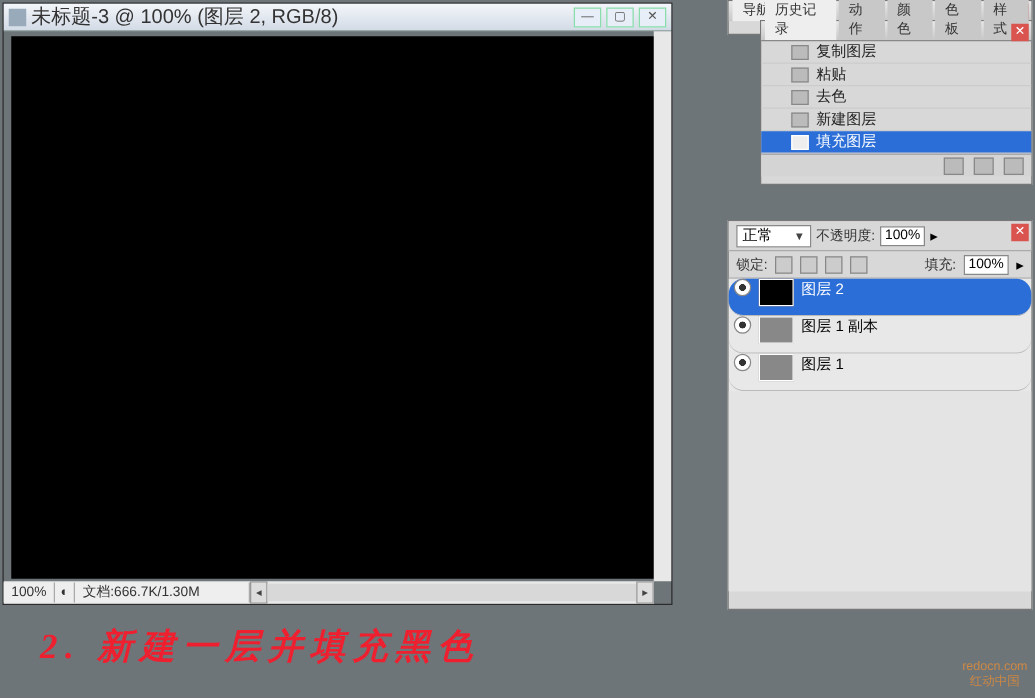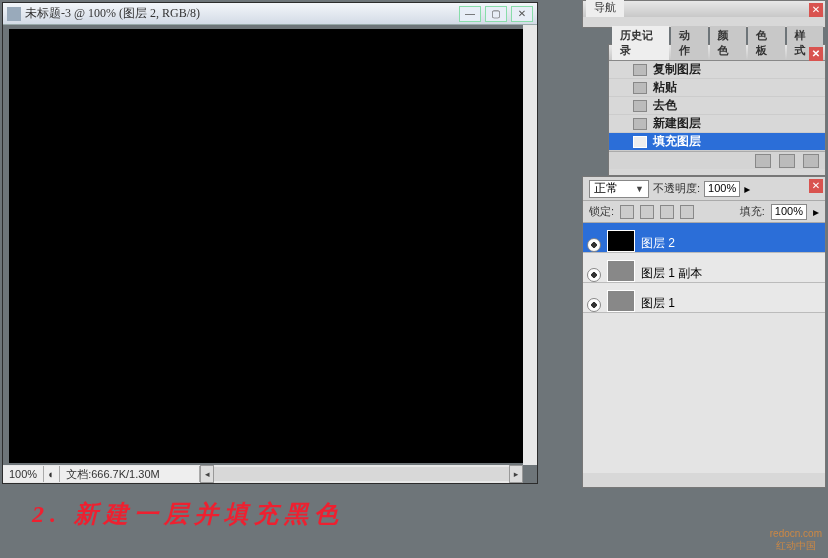--- a/index.html
+++ b/index.html
@@ -17,21 +17,21 @@
   border: 1px solid #2c2c2c;
   background: #6e7579;
 }
 .titlebar {
   height: 22px; background: linear-gradient(#f3f6fa,#d3dbe6);
   display: flex; align-items: center; padding: 0 4px;
   border-bottom: 1px solid #9aa;
 }
 .title-icon { width: 14px; height: 14px; margin-right: 4px;
   background: #9ab; display: inline-block; }
-.title-text { flex: 1; color: #333; font-size: 12px; font-family: Liberation Serif, serif; }
+.title-text { flex: 1; color: #333; font-size: 16px; }
 .win-btns { display: flex; gap: 4px; }
 .win-btn { width: 22px; height: 16px; background: #e8eef7;
   border: 1px solid #8da; font-size: 10px; text-align: center;
   line-height: 14px; color: #555; }
 .canvas-area {
   position: absolute; left: 6px; top: 26px; right: 6px; bottom: 20px;
   background: #000;
 }
 .vscroll { position: absolute; right: 0; top: 22px; bottom: 18px;
   width: 14px; background: #e8e8e8; }
@@ -51,21 +51,21 @@
 .nav-panel { top: 0; width: 244px; height: 28px; }
 .panel-tabs { background: linear-gradient(#e8e8e8,#c8c8c8);
   height: 16px; display:flex; align-items:flex-end; padding-left:3px; }
 .tab { padding: 2px 8px; font-size: 11px; color:#333;
   background: #c8c8c8; margin-right:2px; }
 .tab.active { background: #eee; }
 .panel-close { position:absolute; right:2px; top:2px;
   width:14px; height:14px; background:#d9534f; font-size:10px;
   color:#fff; text-align:center; line-height:14px; }
 
-.history-panel { top: 44px; width: 218px; height: 132px; right: 2px; font-weight: bold;}
+.history-panel { top: 16px; width: 218px; height: 132px; right: 2px;}
 .history-panel .panel-tabs { border-bottom:1px solid #888; }
 .history-list { }
 .hist-row { display:flex; align-items:center; height:18px;
   padding-left: 24px; border-bottom:1px solid #ccc; color:#222;}
 .hist-row.sel { background: #2b6ed8; color:#fff; }
 .hist-icon { width:14px; height:12px; background:#bbb; margin-right:6px;
   border:1px solid #888; }
 .hist-row.sel .hist-icon { background:#eee; border-color:#fff; }
 .hist-footer { height:18px; background:#d4d4d4; border-top:1px solid #aaa;
   display:flex; justify-content:flex-end; gap:8px; padding-right:6px;
@@ -79,34 +79,34 @@
   padding:0 4px; font-size:12px; min-width:60px; display:flex;
   align-items:center; justify-content:space-between;}
 .select-box .arrow{ font-size:9px; color:#444;}
 .opt-label { font-size:11px; color:#333;}
 .pct-box { background:#fff; border:1px solid #888; height:16px;
   padding:0 3px; font-size:11px; min-width:34px; text-align:right;}
 .lock-row { height:22px; padding:3px 6px;
   display:flex; align-items:center; gap:6px; border-bottom:1px solid #aaa;}
 .lock-icon { width:14px; height:14px; background:#ccc; border:1px solid #888;}
 .layer-list { background:#e8e8e8; flex:1; }
-.layer-row { display:flex; align-items:flex-end; height:30px;
-  border-bottom:1px solid #bbb; padding:0 4px; gap:6px; }
+.layer-row { display:flex; align-items:flex-start; height:30px;
+  border-bottom:1px solid #bbb; padding:0 4px; gap:6px;border-radius:12px; }
 .layer-row.sel { background:#2b6ed8; color:#fff; }
 .eye { width:14px; height:14px; border:1px solid #888; border-radius:7px;
   background:radial-gradient(#333 30%,#fff 35%);}
 .layer-thumb { width:28px; height:22px; background:#888; border:1px solid #fff;}
 .layer-thumb.black { background:#000; }
 .layer-name { font-size:12px; }
 .layers-extra { height:160px; background:#e4e4e4; }
 
 .annotation {
   position:absolute; left:32px; top:498px;
   font-family: "STKaiti","KaiTi",cursive;
-  font-size: 24px; font-style: italic; color:#ee2030;
+  font-size: 28px; font-style: italic; color:#ee2030;
   letter-spacing: 6px; font-weight:bold;
 }
 .annotation-num { font-style:italic; }
 .watermark { position:absolute; right:6px; bottom:6px;
   font-size:10px; color:#c84; text-align:center; line-height:1.2;}
 </style>
 </head>
 <body>
 
 <div class="doc-window">

